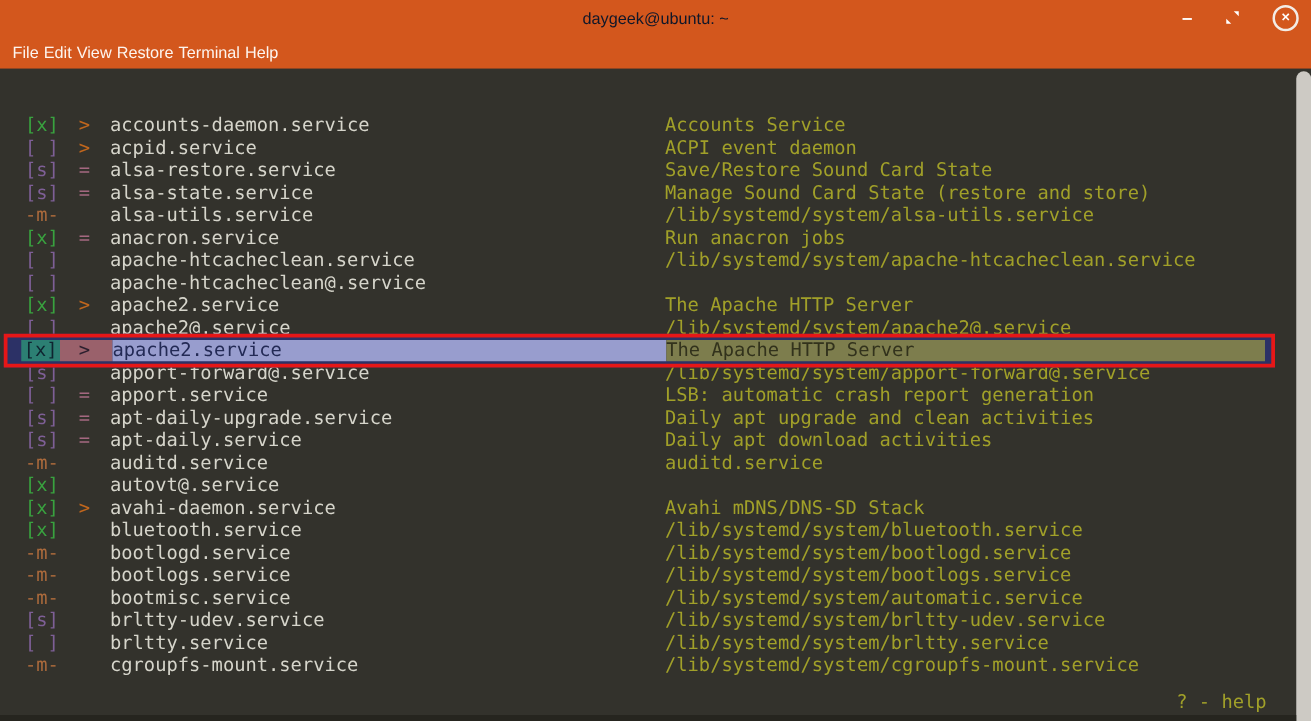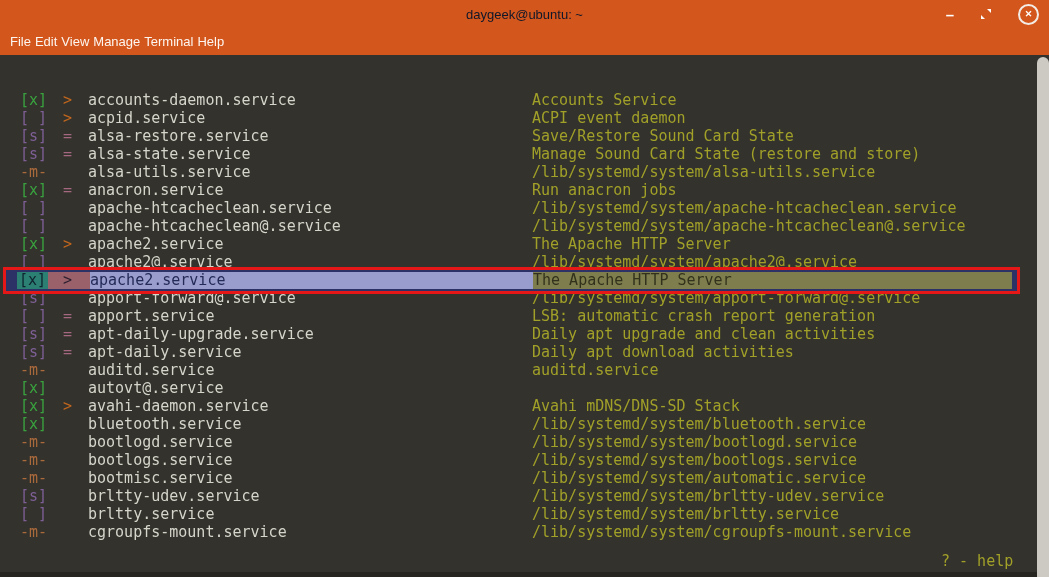--- a/index.html
+++ b/index.html
@@ -70,21 +70,21 @@
     <span class="btn-close">
       <span>✕</span>
     </span>
   </div>
 </div>
 
 <div class="menubar">
   <span>File</span>
   <span>Edit</span>
   <span>View</span>
-  <span>Manage</span>
+  <span>Restore</span>
   <span>Terminal</span>
   <span>Help</span>
 </div>
 
 <div class="terminal">
 
   <div class="list">
 
   <div class="row">
     <span class="c-state st-en">[x]</span>
@@ -132,21 +132,20 @@
     <span class="c-state st-dis">[ ]</span>
     <span class="c-run"></span>
     <span class="c-name">apache-htcacheclean.service</span>
     <span class="c-desc">/lib/systemd/system/apache-htcacheclean.service</span>
   </div>
 
   <div class="row">
     <span class="c-state st-dis">[ ]</span>
     <span class="c-run"></span>
     <span class="c-name">apache-htcacheclean@.service</span>
-    <span class="c-desc">/lib/systemd/system/apache-htcacheclean@.service</span>
   </div>
 
   <div class="row">
     <span class="c-state st-en">[x]</span>
     <span class="c-run run-ar">&gt;</span>
     <span class="c-name">apache2.service</span>
     <span class="c-desc">The Apache HTTP Server</span>
   </div>
 
   <div class="row">

